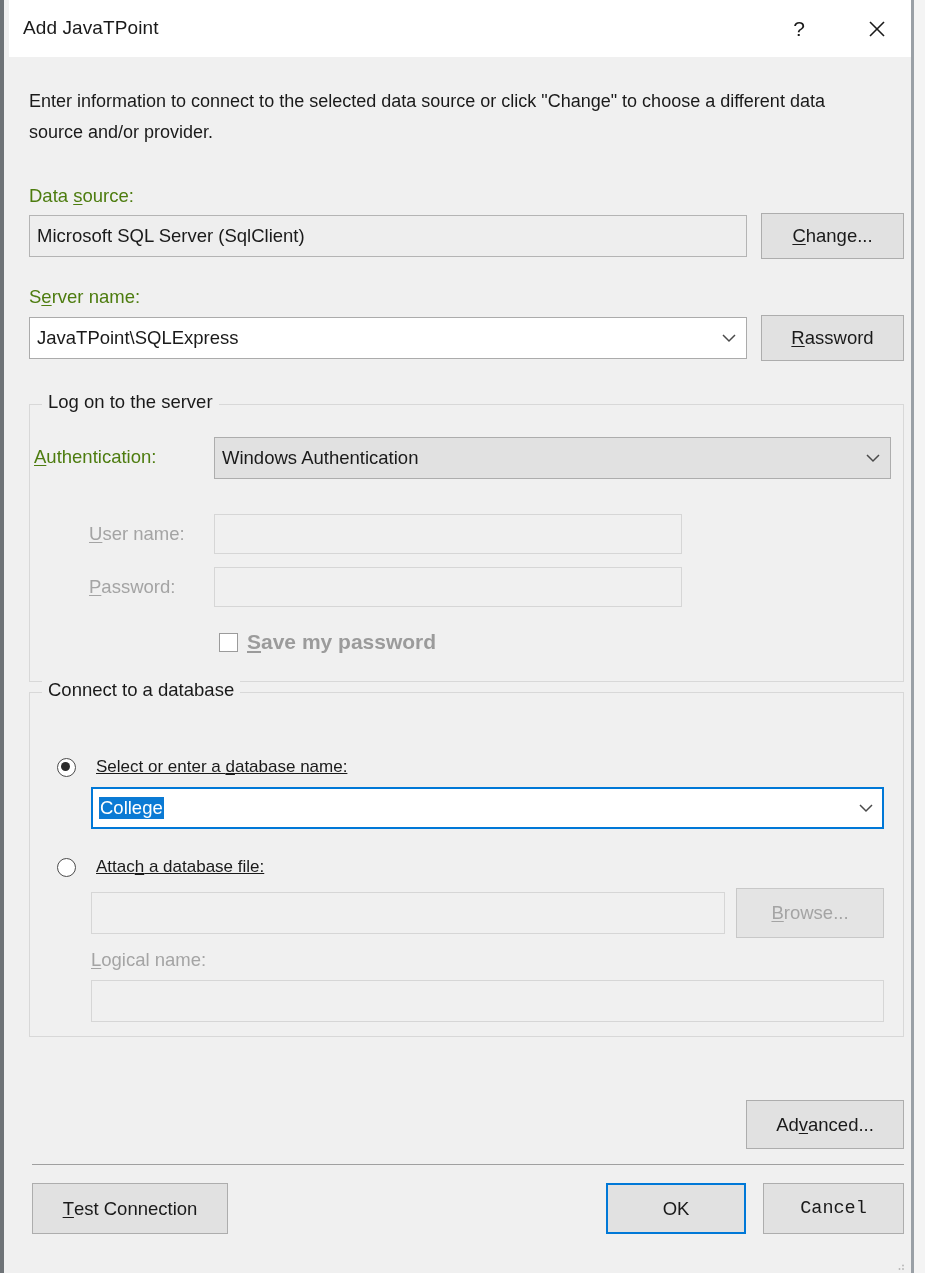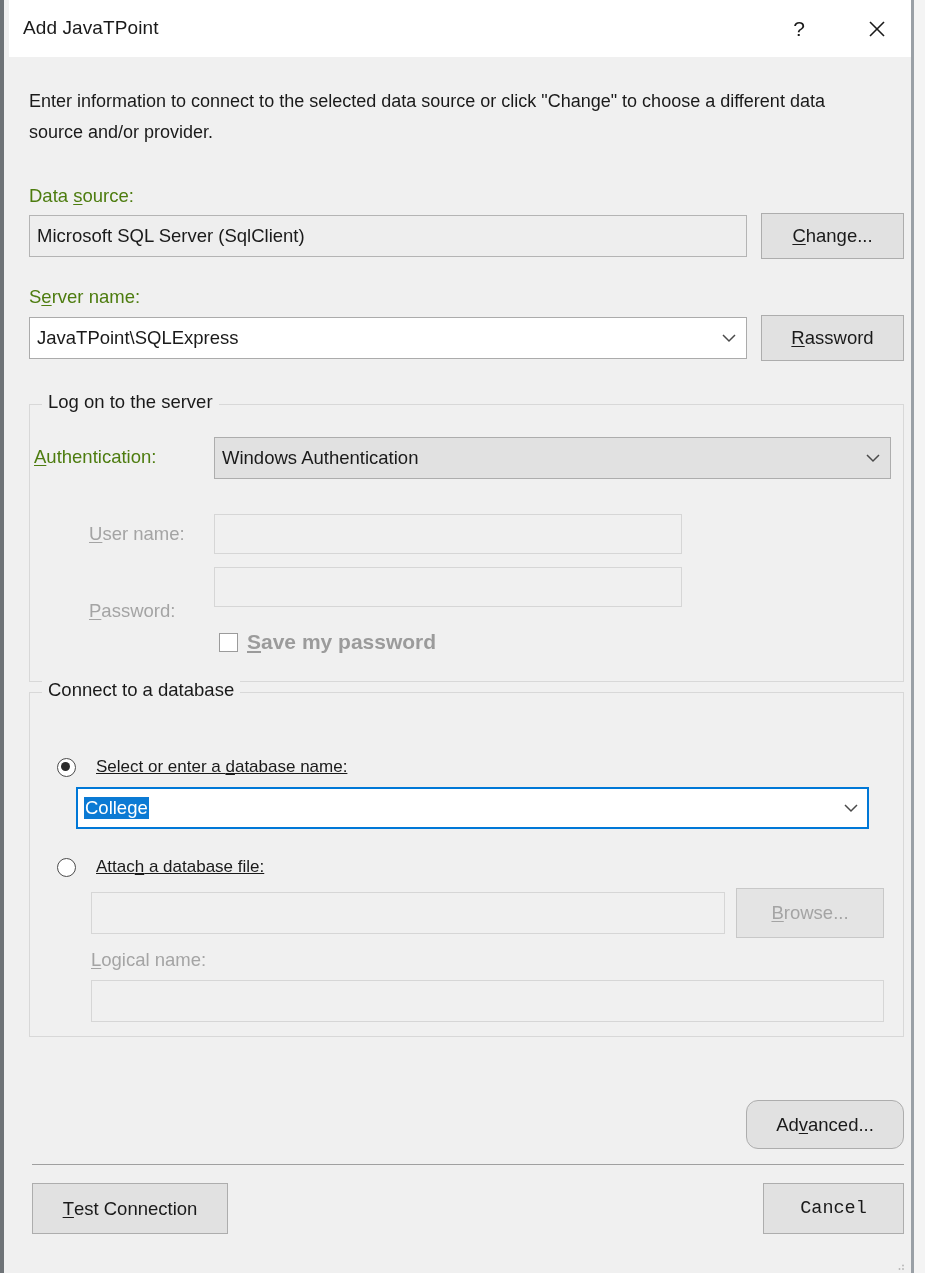--- a/index.html
+++ b/index.html
@@ -363,41 +363,41 @@
             </svg>
         </span>
       </div>
 
       <div class="field-label disabled" style="left:80px; top:466px;"><span></span><span class="acc">U</span><span>ser name:</span></div>
 
       <div class="textbox disabled" style="left:205px; top:457px; width:468px; height:40px;">
         <span></span>
       </div>
 
-      <div class="field-label disabled" style="left:80px; top:519px;margin-top:24px;"><span></span><span class="acc">P</span><span>assword:</span></div>
+      <div class="field-label disabled" style="left:80px; top:519px;"><span></span><span class="acc">P</span><span>assword:</span></div>
 
       <div class="textbox disabled" style="left:205px; top:510px; width:468px; height:40px;">
         <span></span>
       </div>
 
       <div class="check-row" style="left:210px; top:573px;">
         <span class="checkbox"></span>
         <span class="check-label"><span></span><span class="acc">S</span><span>ave my password</span></span>
       </div>
 
       <div class="groupbox" style="left:20px; top:635px; width:875px; height:345px;">
         <div class="gb-title">Connect to a database</div>
       </div>
 
       <div class="radio-row" style="left:48px; top:700px;">
         <span class="radio checked"></span>
         <span class="radio-label"><span>Select or enter a </span><span class="acc">d</span><span>atabase name:</span></span>
       </div>
 
-      <div class="combo focused" style="left:67px; top:730px; width:793px; height:42px;">
+      <div class="combo focused" style="left:82px; top:730px; width:793px; height:42px;">
         <span class="combo-text"><span class="sel-text">College</span></span>
         <span class="chev">
           <svg width="14" height="9" viewBox="0 0 14 9" aria-hidden="true">
               <polyline points="1,1 7,7 13,1" fill="none" stroke="#4a4a4a" stroke-width="1.5"></polyline>
             </svg>
         </span>
       </div>
 
       <div class="radio-row" style="left:48px; top:800px;">
         <span class="radio"></span>
@@ -413,34 +413,35 @@
           <span class="acc">B</span>
           <span>rowse...</span>
         </button>
 
       <div class="field-label disabled" style="left:82px; top:892px;"><span></span><span class="acc">L</span><span>ogical name:</span></div>
 
       <div class="textbox disabled" style="left:82px; top:923px; width:793px; height:42px;">
         <span></span>
       </div>
 
-      <button class="btn" style="left:737px; top:1043px; width:158px; height:49px;border-radius:12px;">
+      <button class="btn" style="left:737px; top:1043px; width:158px; height:49px;">
           <span>Ad</span>
           <span class="acc">v</span>
           <span>anced...</span>
         </button>
 
       <div class="hsep" style="left:23px; top:1107px; width:872px;"></div>
 
       <button class="btn" style="left:23px; top:1126px; width:196px; height:51px;">
           <span></span>
           <span class="acc">T</span>
           <span>est Connection</span>
         </button>
 
+      <button class="btn default" style="left:597px; top:1126px; width:140px; height:51px;">OK</button>
 
       <button class="btn" style="left:754px; top:1126px; width:141px; height:51px;font-family:Liberation Mono, monospace;">Cancel</button>
 
       <div class="resize-grip">
         <svg width="12" height="12" viewBox="0 0 12 12" aria-hidden="true">
           <circle cx="10" cy="10" r="0.9" fill="#b5b5b5"></circle>
           <circle cx="6.5" cy="10" r="0.9" fill="#b5b5b5"></circle>
           <circle cx="10" cy="6.5" r="0.9" fill="#b5b5b5"></circle>
         </svg>
       </div>

